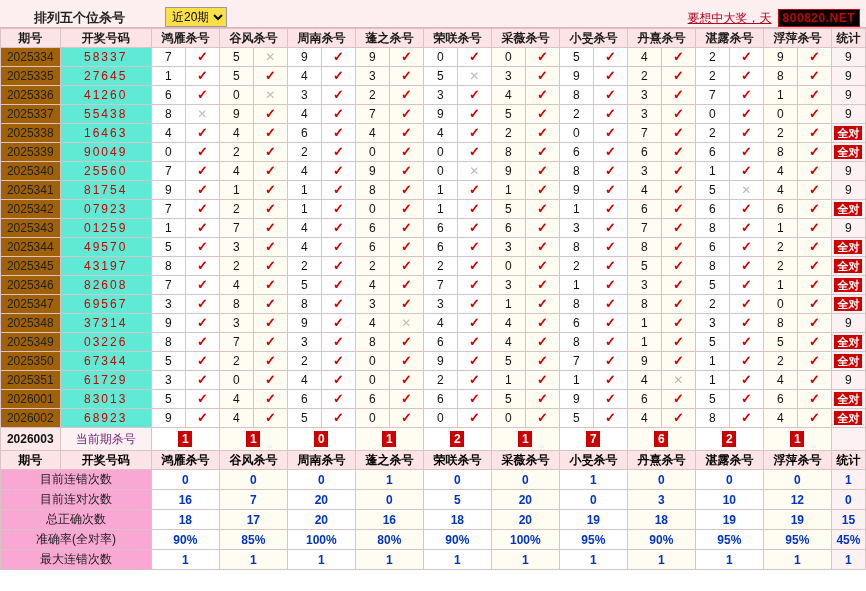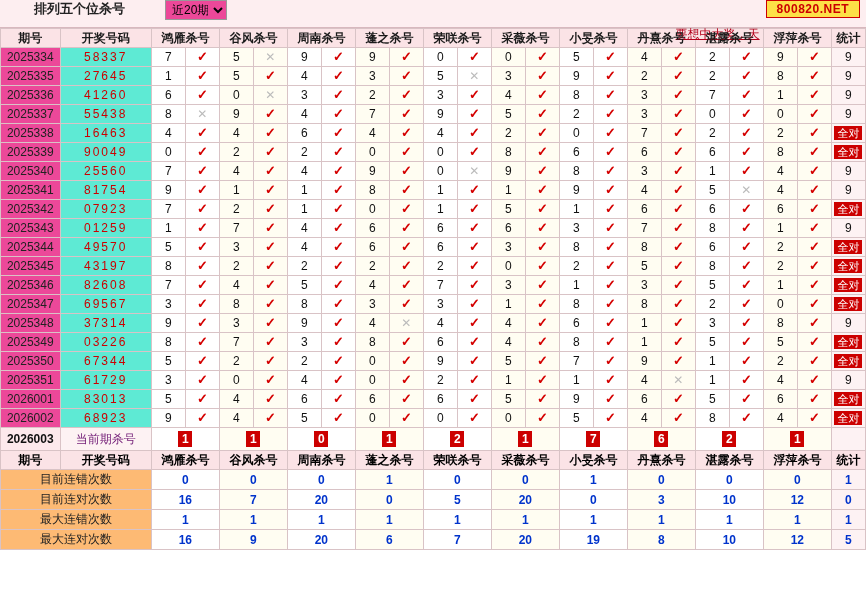--- a/index.html
+++ b/index.html
@@ -11,46 +11,46 @@
     color:#000;
     overflow:hidden;
   }
   #page{width:866px;height:591px;position:relative;}
 
   
   .topbar{
     height:28px;
     background:#fdeef0;
     border-bottom:1px solid #d8b8be;
-    display:flex;align-items:flex-start;
+    display:flex;align-items:flex-end;
     padding:0 6px;
     box-sizing:border-box;
   }
   .topbar .title{
     font-size:13px;font-weight:bold;color:#222;
     margin-left:28px;
   }
   .topbar .selwrap{margin-left:40px;}
   .topbar select{
     font-family:"Liberation Sans", sans-serif;
     font-size:12px;
     padding:1px 2px;
     border:1px solid #999;
-    background:#ec4899;
+    background:#fde047;
     width:62px;
   }
   .topbar .spacer{flex:1;}
   .topbar .promo{
     color:#b3001b;font-size:12px;text-decoration:underline;
     margin-right:6px;white-space:nowrap;margin-top:26px;
   }
   .topbar .adbox{
-    background:#fde047;border:1px solid #c00;
+    background:#000000;border:1px solid #c00;
     color:#c00;font-weight:bold;font-size:12px;
-    padding:1px 10px;letter-spacing:0.5px;
+    padding:1px 4px;letter-spacing:0.5px;
   }
 
   
   table.grid{
     border-collapse:collapse;
     width:866px;
     table-layout:fixed;
   }
   table.grid td, table.grid th{
     border:1px solid #d9c3c6;
@@ -69,56 +69,56 @@
     height:20px;
     font-size:12px;
   }
   
   col.c-issue{width:56px;}
   col.c-open{width:86px;}
   col.c-num{width:32px;}
   col.c-tick{width:32px;}
   col.c-stat{width:32px;}
 
-  td.issue{background:#ec4899;color:#222;font-size:11.5px;}
+  td.issue{background:#a16207;color:#222;font-size:11.5px;}
   td.open{background:#5eead4;color:#c00;letter-spacing:2px;font-size:12px;}
   td.num{background:#ffffff;color:#111;}
   td.numalt{background:#fffdf2;color:#111;}
   td.tick{background:#ffffff;}
   td.tickalt{background:#fffdf2;}
   td.stat{background:#fdf2f3;color:#111;font-weight:normal;}
 
   .chk{color:#d40000;font-size:13px;font-weight:bold;line-height:1;}
   .xx{color:#bbbbbb;font-size:12px;line-height:1;}
 
   .allbadge{
     display:inline-block;
     background:#cc0000;color:#fff;
-    font-size:11px;font-weight:normal;
+    font-size:11px;font-weight:bold;
     padding:1px 3px;
     line-height:12px;
   }
 
   
   tr.current td{height:22px;}
   td.curlabel{
     background:#fdf2f3;color:#701a75;font-weight:normal;font-size:12px;
   }
   td.curissue{background:#fde9ec;color:#111;font-weight:bold;font-size:11.5px;}
   .killbox{
     display:inline-block;
     background:#cc0000;color:#fff;
     font-weight:bold;font-size:12px;
     width:14px;height:16px;line-height:16px;
     text-align:center;
   }
 
   
   td.sumlabel{
-    background:#fdba74;color:#222;font-size:11.5px;
+    background:#f9a8d4;color:#222;font-size:11.5px;
   }
   td.sumval{
     background:#ffffff;color:#0033cc;font-weight:bold;font-size:12px;
   }
   td.sumvalalt{
     background:#fffdf2;color:#0033cc;font-weight:bold;font-size:12px;
   }
   td.sumvalstat{
     background:#fdf2f3;color:#0033cc;font-weight:bold;font-size:12px;
   }
@@ -736,43 +736,57 @@
           <td colspan="2" class="sumvalalt">0</td>
           <td colspan="2" class="sumval">5</td>
           <td colspan="2" class="sumvalalt">20</td>
           <td colspan="2" class="sumval">0</td>
           <td colspan="2" class="sumvalalt">3</td>
           <td colspan="2" class="sumval">10</td>
           <td colspan="2" class="sumvalalt">12</td>
           <td class="sumvalstat">0</td>
         </tr>
         <tr class="sumrow">
+          <td colspan="2" class="sumlabel">总正确次数</td>
+          <td colspan="2" class="sumval">18</td>
+          <td colspan="2" class="sumvalalt">17</td>
+          <td colspan="2" class="sumval">20</td>
+          <td colspan="2" class="sumvalalt">16</td>
+          <td colspan="2" class="sumval">18</td>
+          <td colspan="2" class="sumvalalt">20</td>
+          <td colspan="2" class="sumval">19</td>
+          <td colspan="2" class="sumvalalt">18</td>
+          <td colspan="2" class="sumval">19</td>
+          <td colspan="2" class="sumvalalt">19</td>
+          <td class="sumvalstat">15</td>
+        </tr>
+        <tr class="sumrow">
+          <td colspan="2" class="sumlabel">准确率(全对率)</td>
+          <td colspan="2" class="sumval">90%</td>
+          <td colspan="2" class="sumvalalt">85%</td>
+          <td colspan="2" class="sumval">100%</td>
+          <td colspan="2" class="sumvalalt">80%</td>
+          <td colspan="2" class="sumval">90%</td>
+          <td colspan="2" class="sumvalalt">100%</td>
+          <td colspan="2" class="sumval">95%</td>
+          <td colspan="2" class="sumvalalt">90%</td>
+          <td colspan="2" class="sumval">95%</td>
+          <td colspan="2" class="sumvalalt">95%</td>
+          <td class="sumvalstat">45%</td>
+        </tr>
+        <tr class="sumrow">
           <td colspan="2" class="sumlabel">最大连错次数</td>
           <td colspan="2" class="sumval">1</td>
           <td colspan="2" class="sumvalalt">1</td>
           <td colspan="2" class="sumval">1</td>
           <td colspan="2" class="sumvalalt">1</td>
           <td colspan="2" class="sumval">1</td>
           <td colspan="2" class="sumvalalt">1</td>
           <td colspan="2" class="sumval">1</td>
           <td colspan="2" class="sumvalalt">1</td>
           <td colspan="2" class="sumval">1</td>
           <td colspan="2" class="sumvalalt">1</td>
           <td class="sumvalstat">1</td>
         </tr>
-        <tr class="sumrow">
-          <td colspan="2" class="sumlabel">最大连对次数</td>
-          <td colspan="2" class="sumval">16</td>
-          <td colspan="2" class="sumvalalt">9</td>
-          <td colspan="2" class="sumval">20</td>
-          <td colspan="2" class="sumvalalt">6</td>
-          <td colspan="2" class="sumval">7</td>
-          <td colspan="2" class="sumvalalt">20</td>
-          <td colspan="2" class="sumval">19</td>
-          <td colspan="2" class="sumvalalt">8</td>
-          <td colspan="2" class="sumval">10</td>
-          <td colspan="2" class="sumvalalt">12</td>
-          <td class="sumvalstat">5</td>
-        </tr>
       </tbody>
   </table>
 
 </div>
 
 </body></html>

